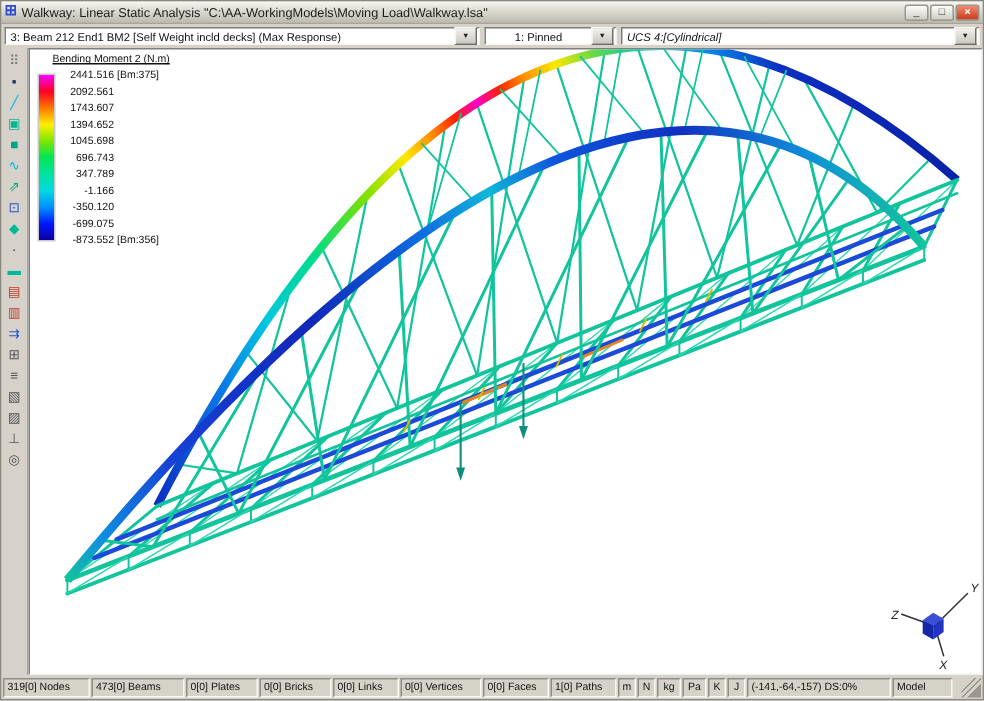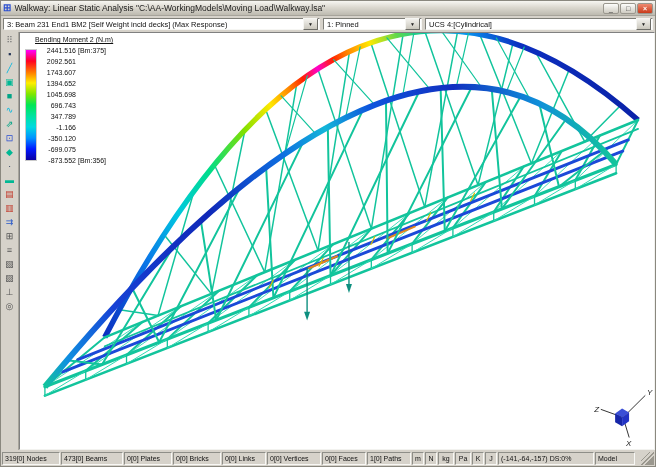--- a/index.html
+++ b/index.html
@@ -10,21 +10,21 @@
   .app-icon{color:#2b4fd0;font-size:10px;line-height:10px;font-weight:bold;}
   .titletext{flex:1;font-size:8.5px;font-weight:normal;color:#1c1c1c;white-space:nowrap;overflow:hidden;}
   .winbtns{display:flex;gap:1px;}
   .wbtn{width:16px;height:11px;box-sizing:border-box;border:1px solid #9a978e;border-radius:2px;font-size:7px;line-height:9px;text-align:center;color:#333;background:linear-gradient(#fdfdfb,#cfccc2);}
   .wbtn.close{background:linear-gradient(#ef8a70,#c93a1a);color:#fff;font-weight:bold;}
   
   .toolbar{height:14px;flex:0 0 14px;display:flex;align-items:center;gap:3px;padding:1px 2px;background:#d6d2ca;}
   .combo{height:12px;box-sizing:border-box;background:#fff;border:1px solid;border-color:#7e7e78 #f6f6f3 #f6f6f3 #7e7e78;display:flex;align-items:center;}
   .combo-text{flex:1;font-size:7.5px;color:#111;padding:0 3px;white-space:nowrap;overflow:hidden;}
   .combo-arrow{flex:0 0 13px;height:10px;margin-right:1px;background:linear-gradient(#f2f1ed,#cac7bd);border:1px solid;border-color:#f6f6f3 #6d6d68 #6d6d68 #f6f6f3;font-size:5px;display:flex;align-items:center;justify-content:center;color:#222;}
-  .combo.c1{width:317px;}.combo.c2{width:99px;}.combo.c3{flex:1;}
+  .combo.c1{width:317px;}.combo.c2{width:88px;text-align:center;}.combo.c3{flex:1;font-style:italic;}
   
   .main{flex:1;display:flex;min-height:0;}
   .left-toolbar{flex:0 0 17px;background:#d6d2ca;border-right:1px solid #a8a59c;display:flex;flex-direction:column;align-items:center;padding-top:2px;gap:1px;}
   .tool{width:15px;height:13px;display:flex;align-items:center;justify-content:center;font-size:9px;line-height:13px;cursor:default;}
   .canvas{flex:1;position:relative;background:#fff;border:1px solid;border-color:#808080 #f2f2ef #f2f2ef #808080;min-width:0;}
   .canvas svg{position:absolute;inset:0;width:100%;height:100%;}
   
   .legend{position:absolute;top:3px;left:5px;z-index:2;font-size:7px;color:#111;}
   .legend-title{text-decoration:underline;margin:0 0 2px 10px;white-space:nowrap;}
   .legend-body{display:flex;}
@@ -52,21 +52,21 @@
     <span class="titletext">Walkway: Linear Static Analysis "C:\AA-WorkingModels\Moving Load\Walkway.lsa"</span>
     <span class="winbtns">
       <span class="wbtn">_</span>
       <span class="wbtn">□</span>
       <span class="wbtn close">×</span>
     </span>
   </div>
 
   <div class="toolbar">
     <div class="combo c1">
-      <span class="combo-text">3: Beam 231 End1 BM2 [Self Weight incld decks] (Max Response)</span>
+      <span class="combo-text">3: Beam 212 End1 BM2 [Self Weight incld decks] (Max Response)</span>
       <span class="combo-arrow">▼</span>
     </div>
     <div class="combo c2">
       <span class="combo-text">1: Pinned</span>
       <span class="combo-arrow">▼</span>
     </div>
     <div class="combo c3">
       <span class="combo-text">UCS 4:[Cylindrical]</span>
       <span class="combo-arrow">▼</span>
     </div>

